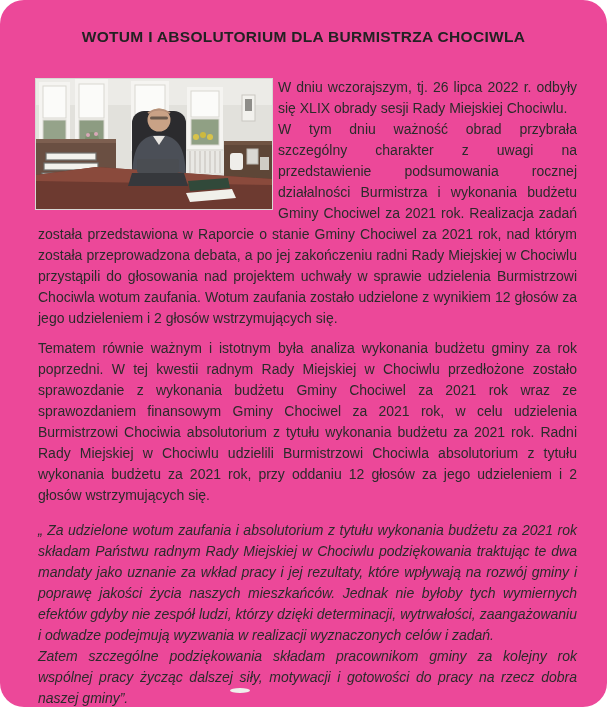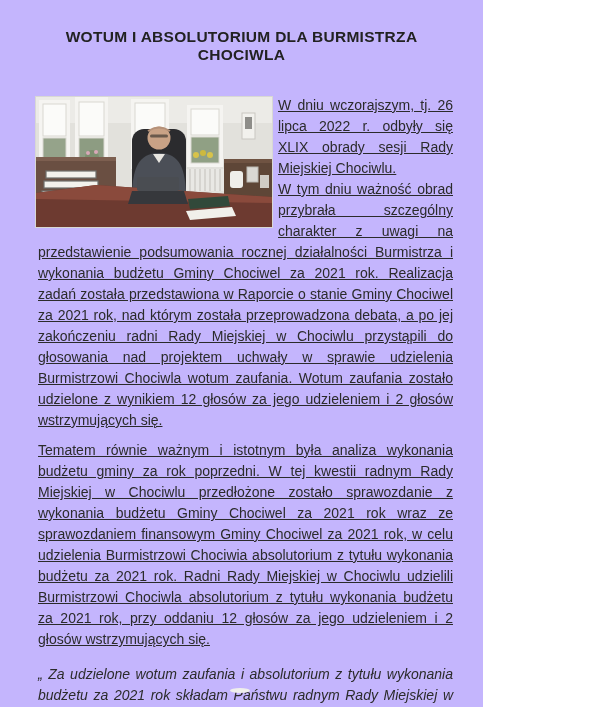--- a/index.html
+++ b/index.html
@@ -1,22 +1,23 @@
 <!DOCTYPE html>
 <html lang="pl"><head>
 <meta charset="utf-8">
 <style>
   html,body{margin:0;padding:0;background:#ffffff;}
   .page{
     position:relative;
-    width:483px;height:707px;
-    background:#c4b5fd;
+    width:607px;height:707px;
+    background:#ec4899;
     overflow:hidden;
     font-family:"Liberation Sans","DejaVu Sans",sans-serif;
     color:#2b2b2b;
+    border-radius:24px;
   }
   .doc-title{
     margin:28px 30px 0 30px;
     text-align:center;
     font-size:15.5px;
     font-weight:bold;
     letter-spacing:.3px;
     color:#222;
   }
   .content{
@@ -26,21 +27,21 @@
     text-align:justify;
   }
   .photo{
     float:left;
     width:236px;height:130px;
     margin:2px 6px 2px -2px;
     background:#e3e2de;
     outline:1px solid #d8d8d4;
   }
   .photo svg{display:block;width:100%;height:100%;}
-  p.par{margin:0 0 9px 0; white-space:pre-line;text-decoration:underline;}
+  p.par{margin:0 0 9px 0; white-space:pre-line;}
   p.quote{margin:14px 0 9px 0; font-style:italic; white-space:pre-line;}
   .smudge{
     position:absolute;
     left:230px;top:688px;width:20px;height:5px;
     background:#efefec;border-radius:50%;
   }
 </style>
 </head>
 <body>
 

